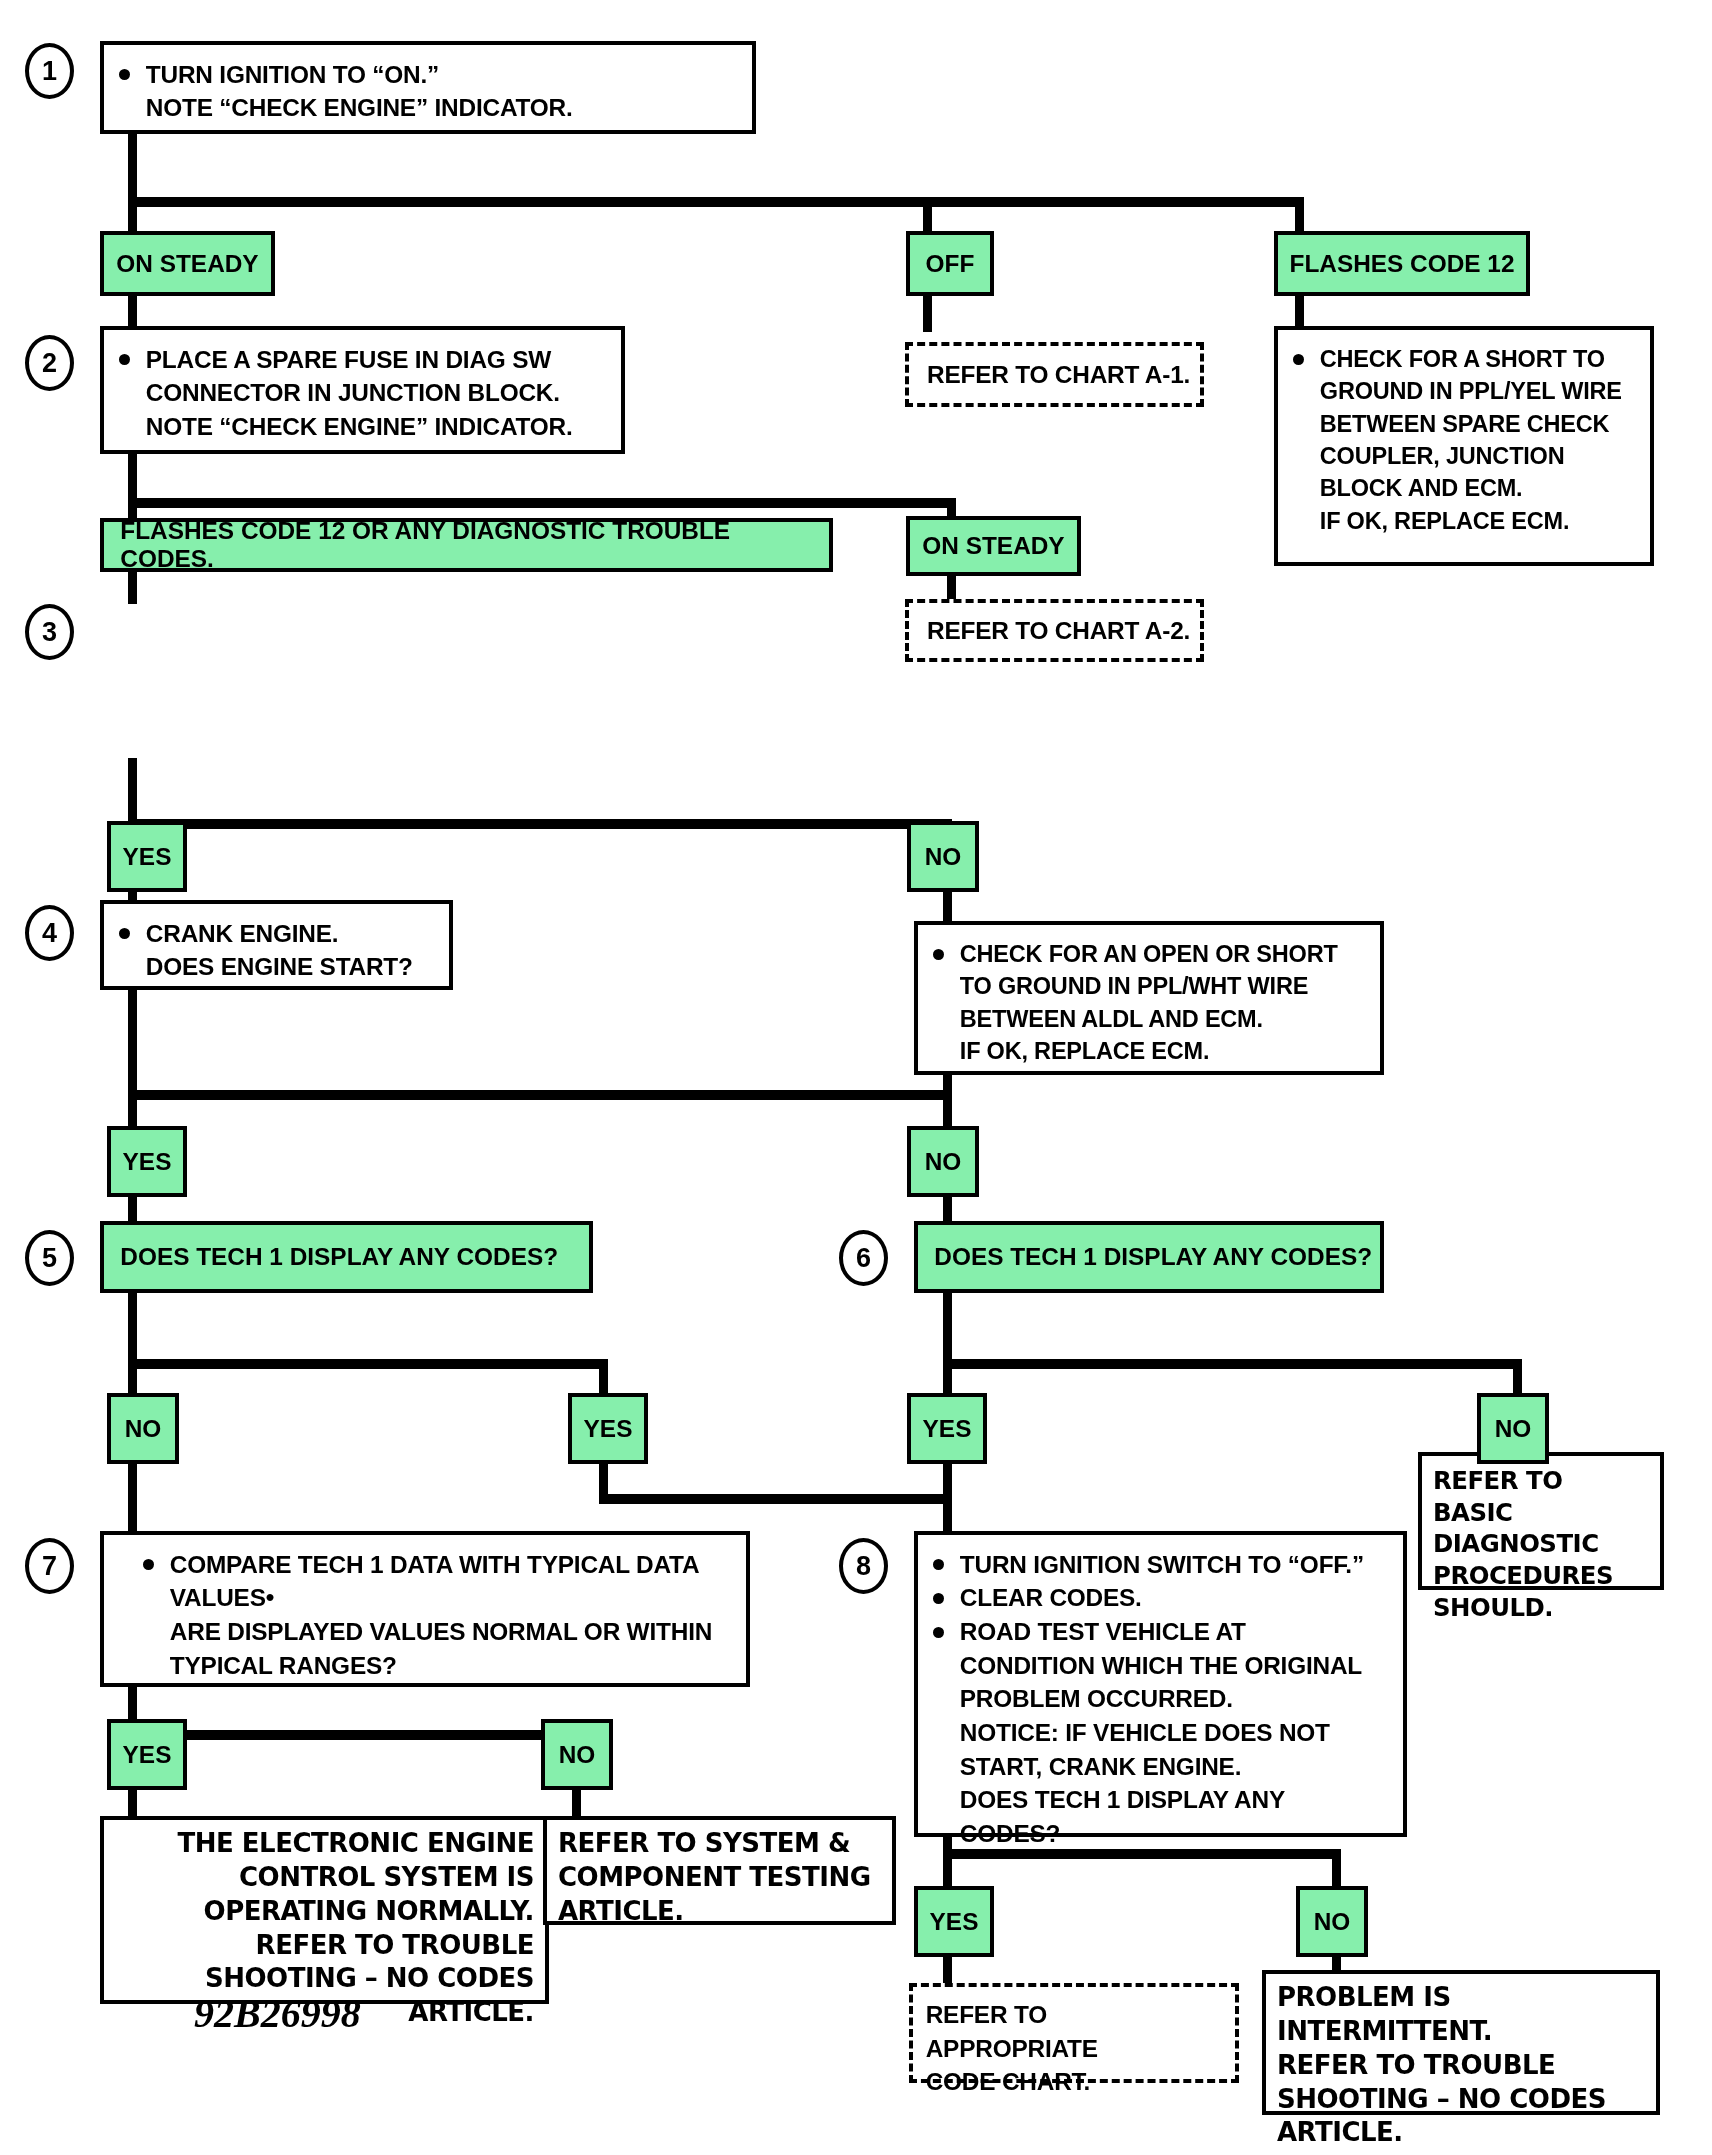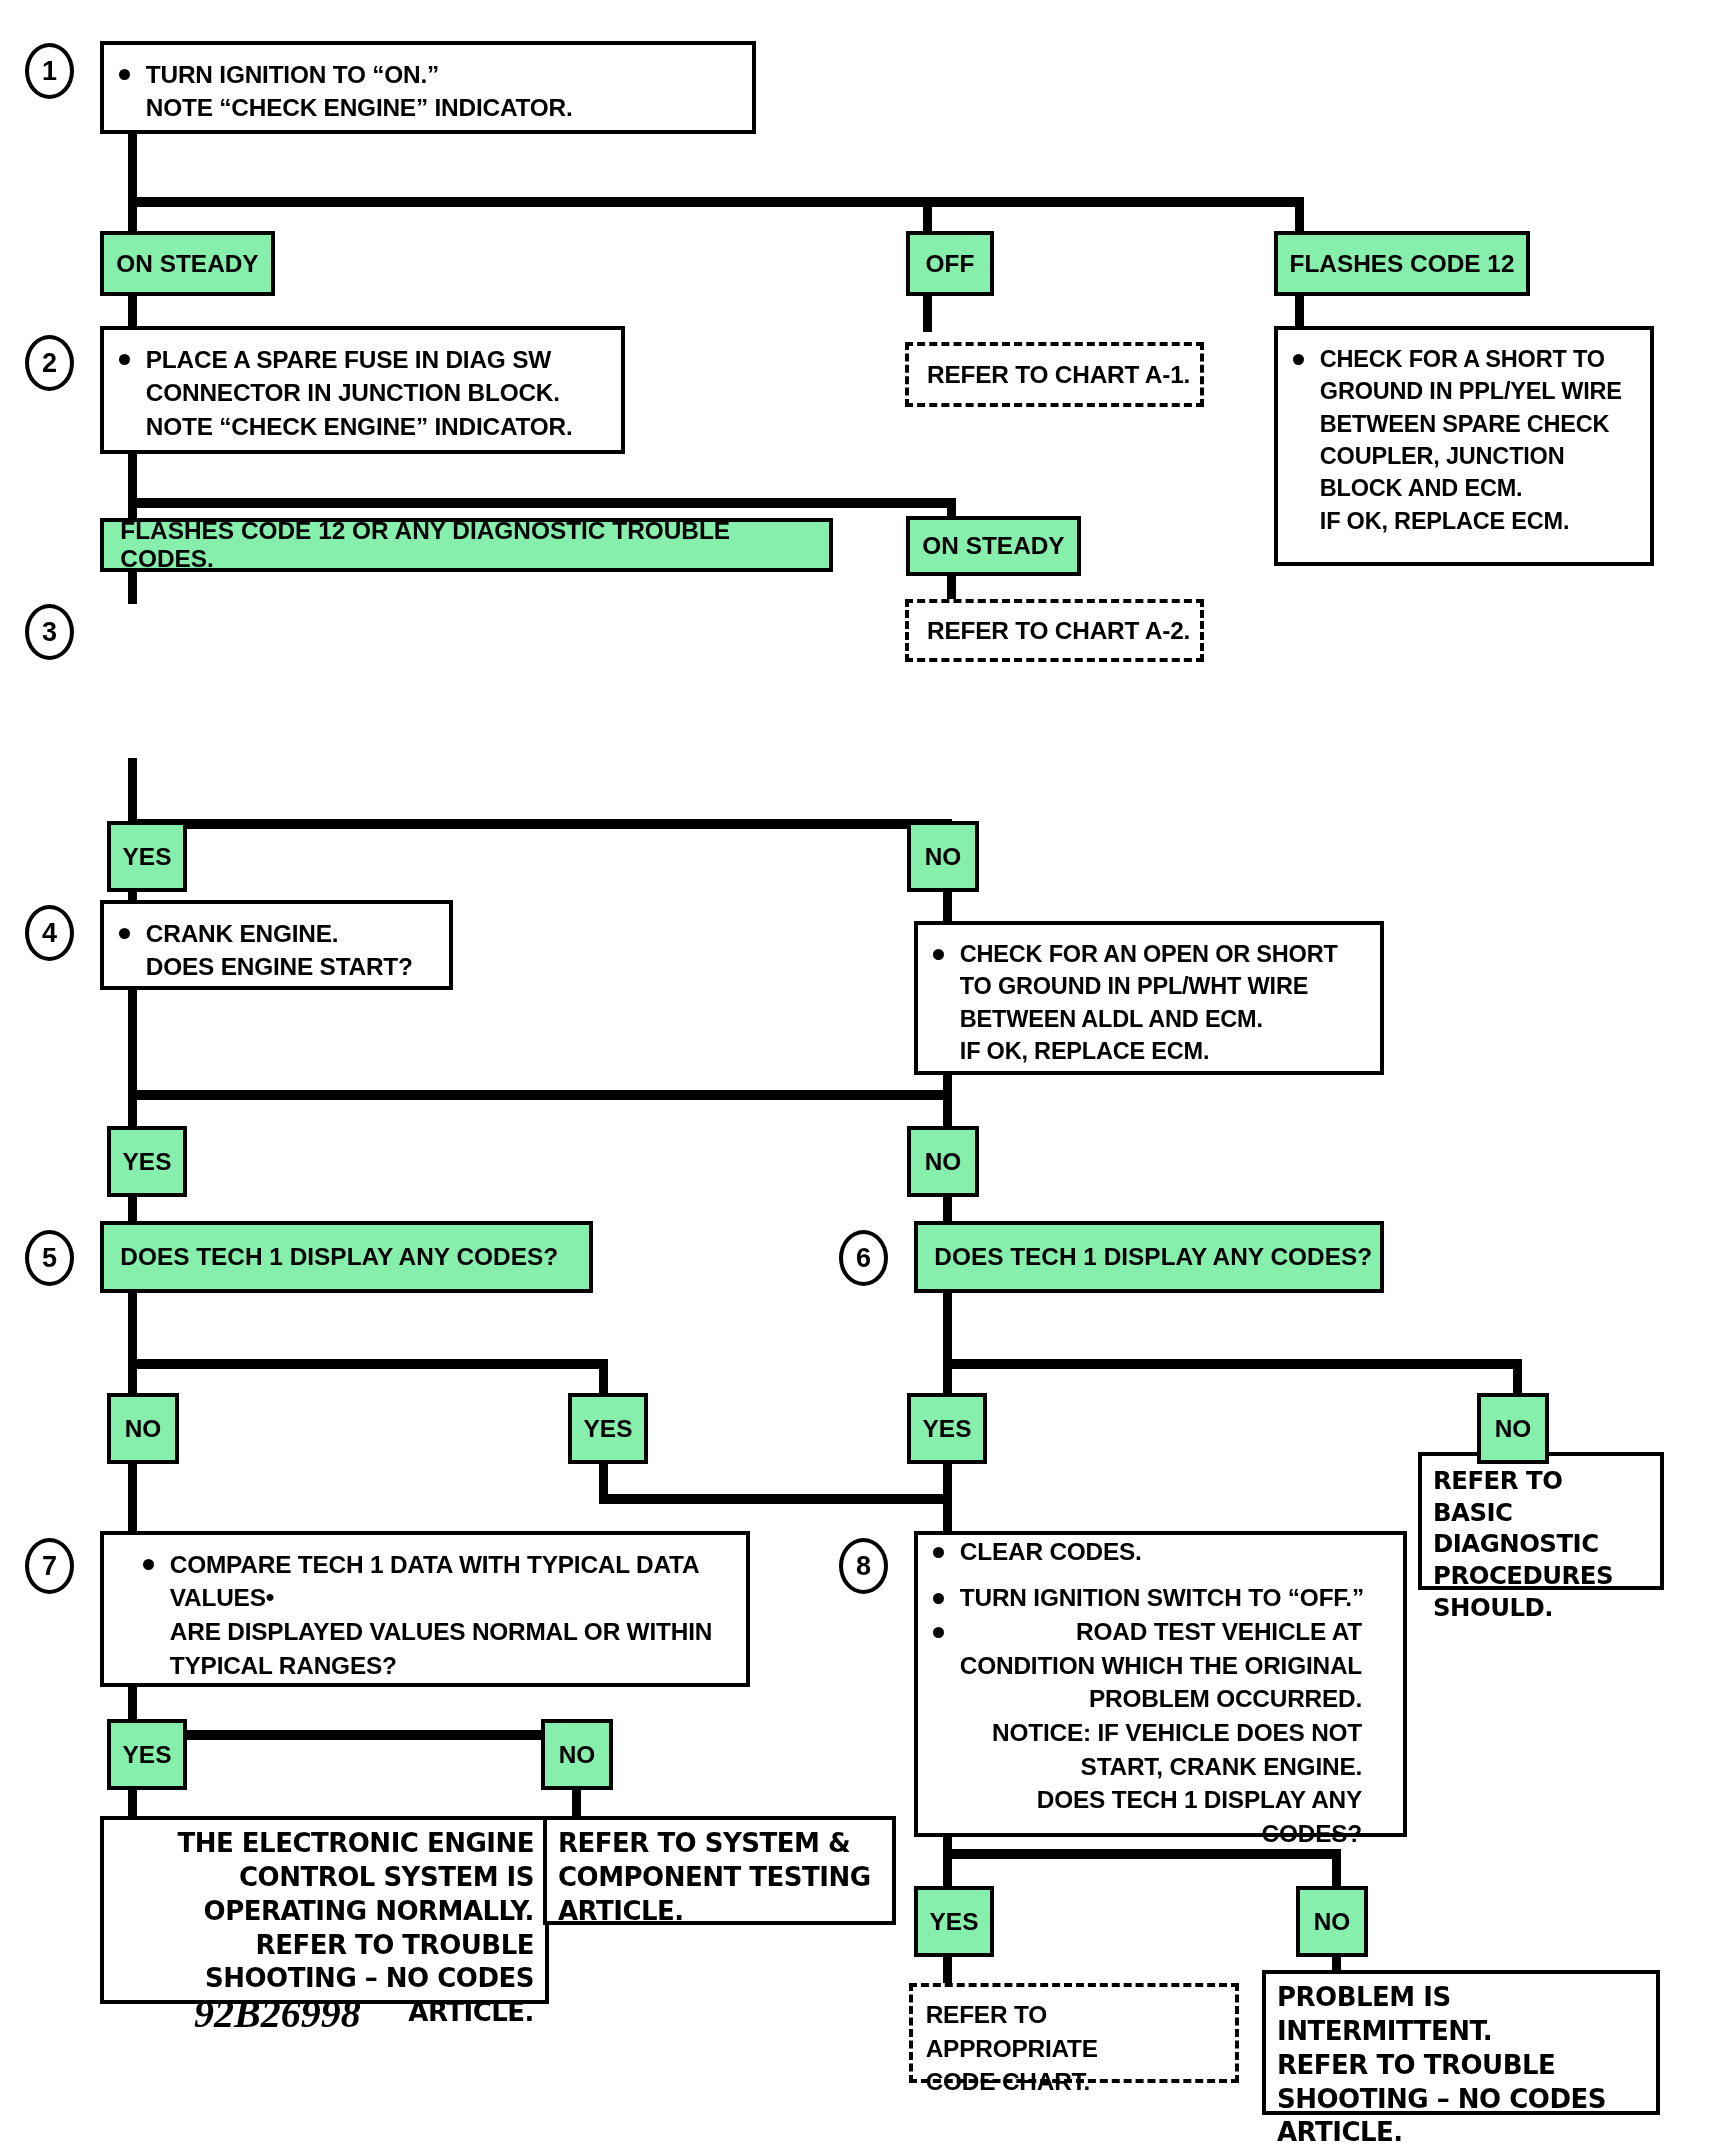--- a/index.html
+++ b/index.html
@@ -225,29 +225,29 @@
       <span class="bullet"></span>
       <span class="t">COMPARE TECH 1 DATA WITH TYPICAL DATA
 VALUES•
 ARE DISPLAYED VALUES NORMAL OR WITHIN
 TYPICAL RANGES?</span>
     </div>
   </div>
 
   <div class="circ" style="left:839px;top:1538px;">8</div>
   <div class="box" style="left:914px;top:1531px;width:493px;height:306px;font-size:24.4px;">
+    <div class="pad li" style="padding-bottom:0;">
+      <span class="bullet"></span>
+      <span class="t">TURN IGNITION SWITCH TO “OFF.”</span>
+    </div>
     <div class="pad li" style="padding-top:0;padding-bottom:0;">
       <span class="bullet"></span>
       <span class="t">CLEAR CODES.</span>
     </div>
-    <div class="pad li" style="padding-bottom:0;">
-      <span class="bullet"></span>
-      <span class="t">TURN IGNITION SWITCH TO “OFF.”</span>
-    </div>
-    <div class="pad li" style="padding-top:0;text-align:right;">
+    <div class="pad li" style="padding-top:0;">
       <span class="bullet"></span>
       <span class="t">ROAD TEST VEHICLE AT
 CONDITION WHICH THE ORIGINAL
 PROBLEM OCCURRED.
 NOTICE:  IF VEHICLE DOES NOT
 START, CRANK ENGINE.
 DOES TECH 1 DISPLAY ANY
 CODES?</span>
     </div>
   </div>

